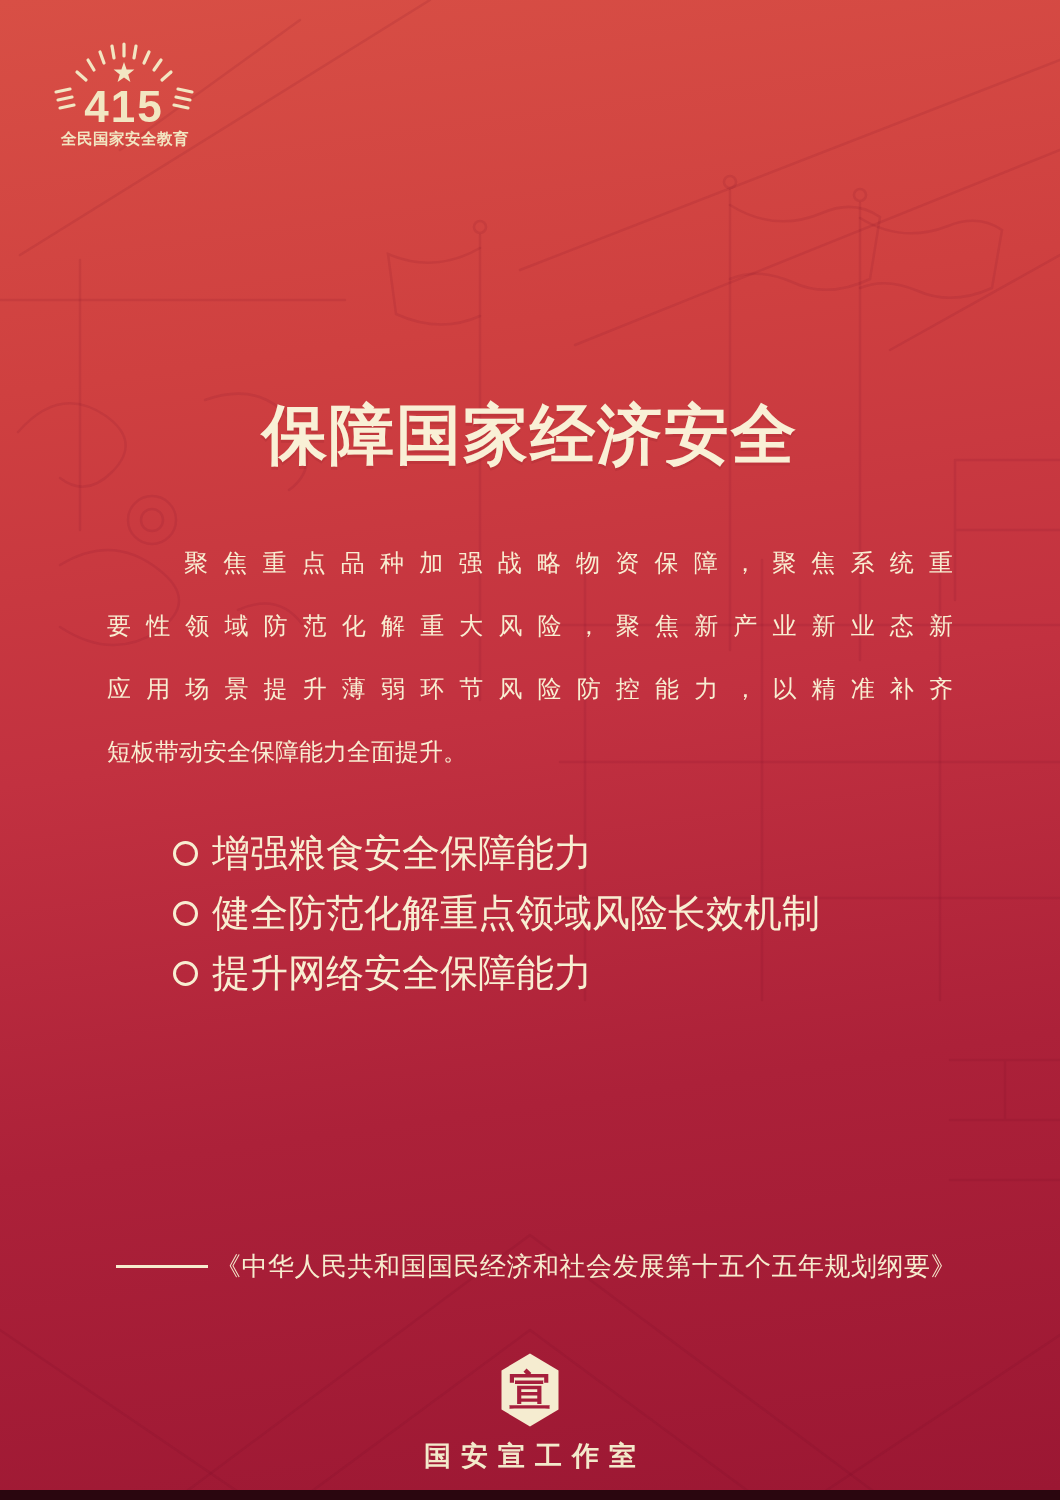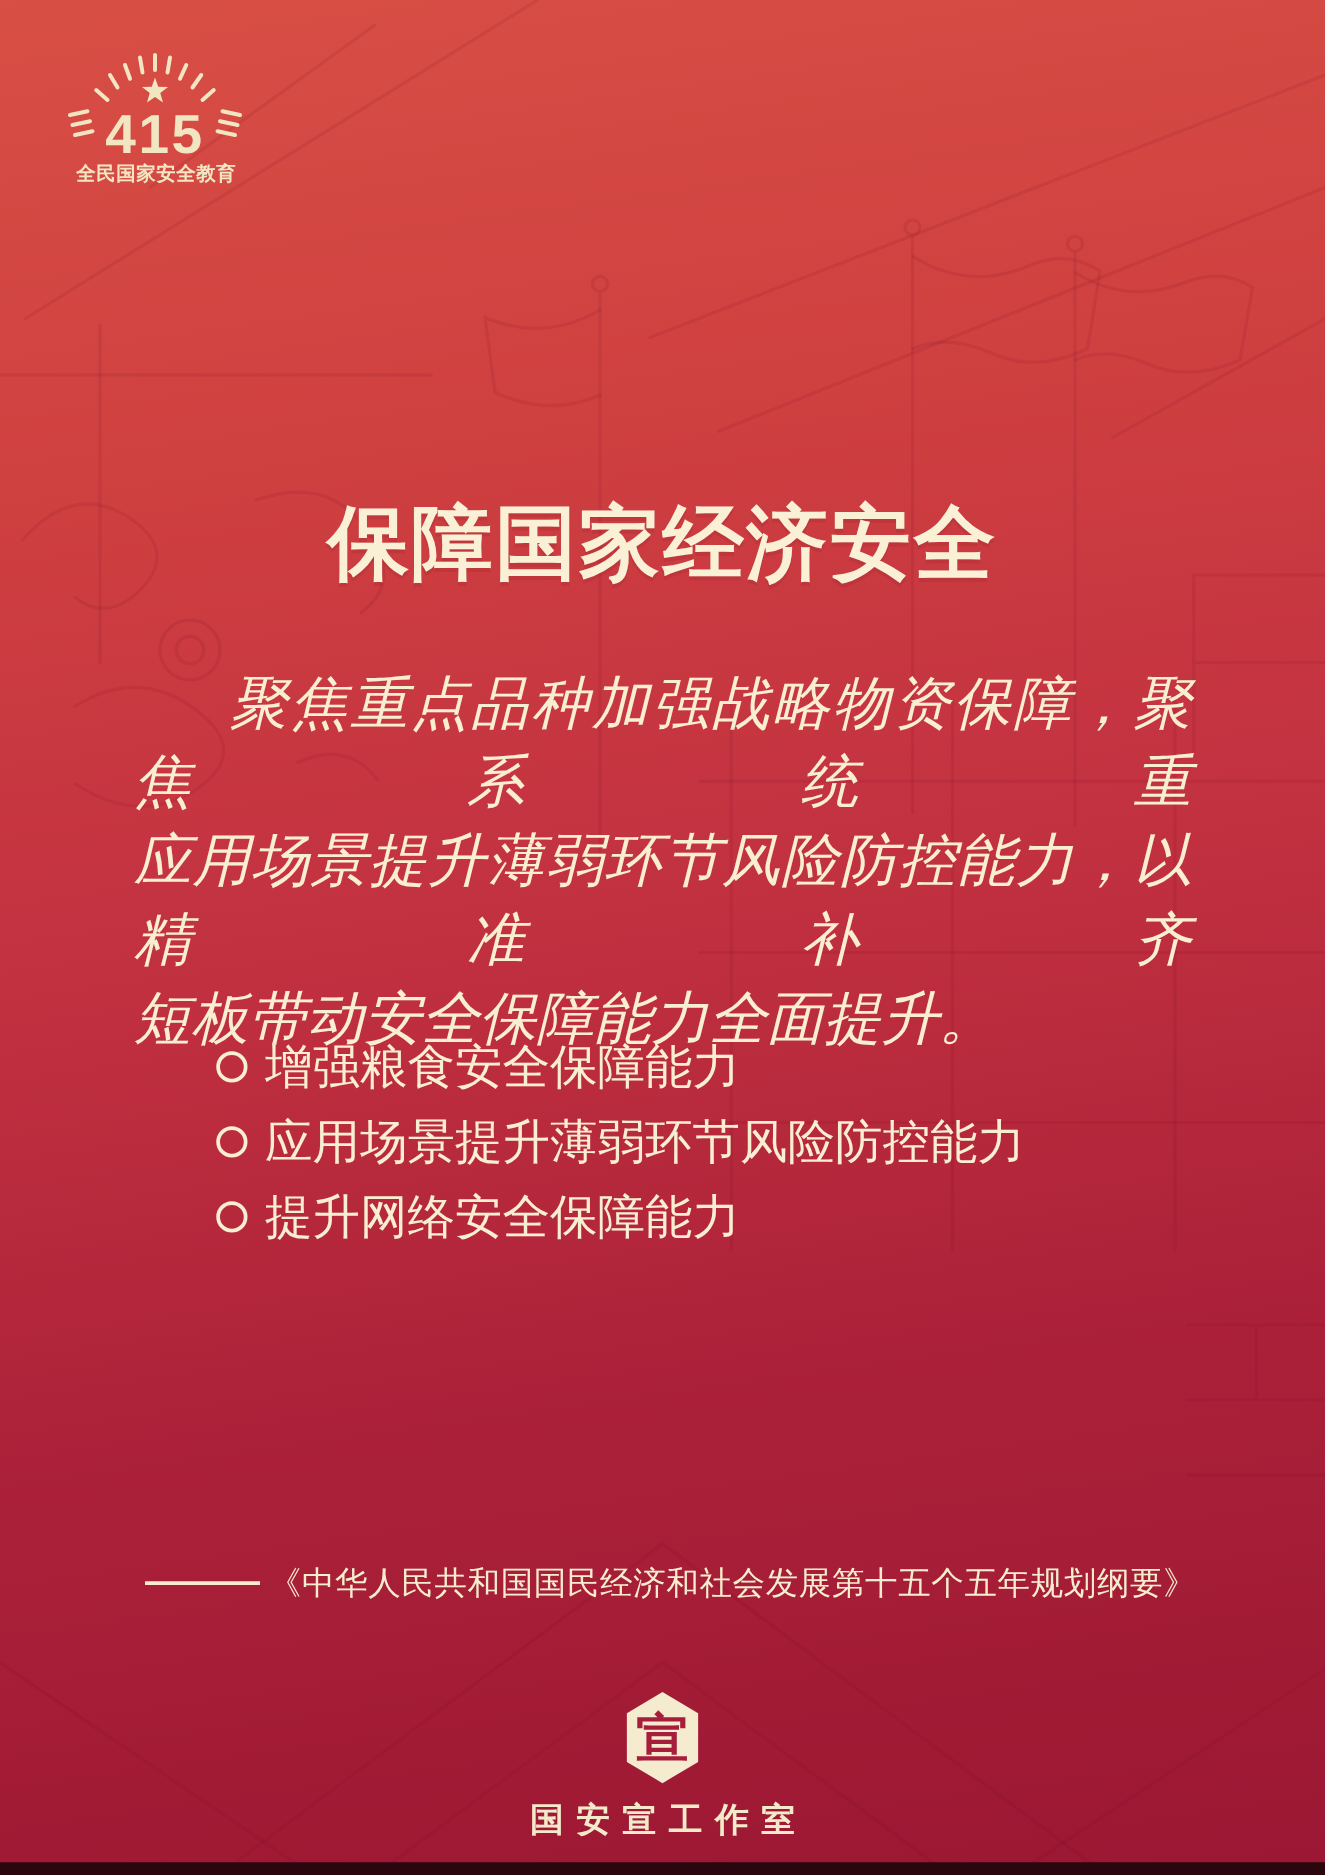--- a/index.html
+++ b/index.html
@@ -17,21 +17,21 @@
   .title{
     position:absolute;left:0;top:356px;width:1060px;
     text-align:center;
     font-size:65px;line-height:70px;font-weight:800;
     color:#f9f0d6;letter-spacing:2px;
     text-shadow:0 3px 0 rgba(90,10,20,0.10);
   }
 
   .paragraph{
     position:absolute;left:107px;top:531px;width:846px;
-    color:#f8eed2;font-size:46px;font-weight:500;line-height:63px;font-style:italic;
+    color:#f8eed2;font-size:24px;font-weight:500;line-height:63px;
   }
   .para-line{text-align:justify;text-align-last:justify;}
   .para-line.first{text-indent:77px;}
   .para-line.last{text-align:center;text-align-last:left;}
 
   .bullets{position:absolute;left:173px;top:829px;}
   .bullet-row{display:flex;align-items:center;height:48px;margin-bottom:12px;}
   .bullet-ring{
     flex:0 0 auto;width:19px;height:19px;border:3.5px solid #f8eed2;
     border-radius:50%;margin-right:14px;box-sizing:content-box;
@@ -124,32 +124,33 @@
     </g>
     <path d="M78 20 l2.6 7.4 7.8 0.2 -6.2 4.8 2.2 7.6 -6.4 -4.5 -6.4 4.5 2.2 -7.6 -6.2 -4.8 7.8 -0.2 Z" fill="#f2e6c2"></path>
     <text x="78" y="80" text-anchor="middle" fill="#f2e6c2" font-family="Liberation Sans, sans-serif" font-size="44" font-weight="900" letter-spacing="2">415</text>
     <text x="79" y="102" text-anchor="middle" fill="#f2e6c2" font-family="Liberation Sans, sans-serif" font-size="15.5" font-weight="700" letter-spacing="0.5">全民国家安全教育</text>
   </svg>
 
   <h1 class="title">保障国家经济安全</h1>
 
   <div class="paragraph">
     <div class="para-line first">聚焦重点品种加强战略物资保障，聚焦系统重</div>
+    <div class="para-line">要性领域防范化解重大风险，聚焦新产业新业态新</div>
     <div class="para-line">应用场景提升薄弱环节风险防控能力，以精准补齐</div>
     <div class="para-line last">短板带动安全保障能力全面提升。</div>
   </div>
 
   <div class="bullets">
     <div class="bullet-row">
       <span class="bullet-ring"></span>
       <span class="bullet-text">增强粮食安全保障能力</span>
     </div>
     <div class="bullet-row">
       <span class="bullet-ring"></span>
-      <span class="bullet-text">应用场景提升薄弱环节风险防控能力</span>
+      <span class="bullet-text">健全防范化解重点领域风险长效机制</span>
     </div>
     <div class="bullet-row">
       <span class="bullet-ring"></span>
       <span class="bullet-text">提升网络安全保障能力</span>
     </div>
   </div>
 
   <div class="citation">
     <span class="citation-dash"></span>
     <span class="citation-source">《中华人民共和国国民经济和社会发展第十五个五年规划纲要》</span>

